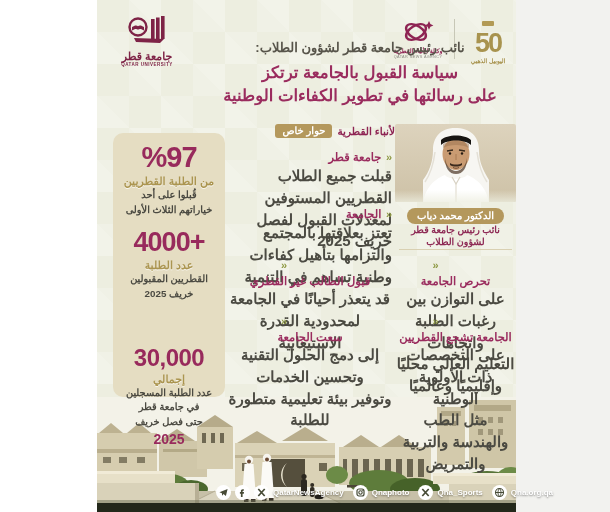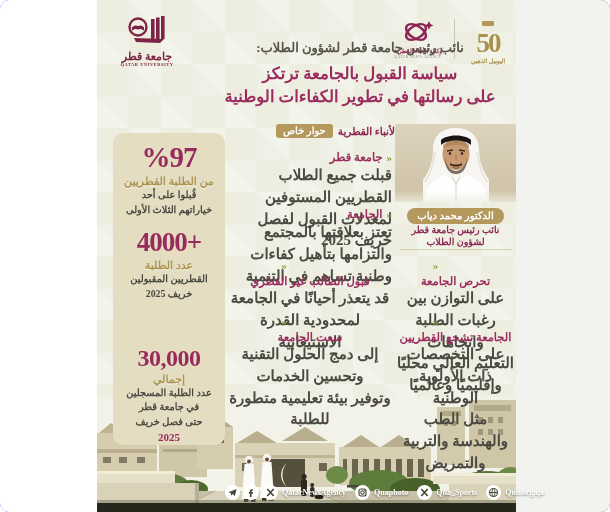--- a/index.html
+++ b/index.html
@@ -1,18 +1,18 @@
 <!DOCTYPE html>
 <html lang="ar"><head>
 <meta charset="utf-8">
 <style>
   html,body{margin:0;padding:0;background:#fff;}
   *{box-sizing:border-box;}
   .canvas{position:relative;width:610px;height:512px;overflow:hidden;background:#1d4ed8;
-          font-family:Liberation Serif, serif;border-radius:9px;}
+          font-family:Liberation Sans, sans-serif;}
   .margin-left{position:absolute;left:0;top:0;width:97px;height:512px;background:#ffffff;}
   .margin-right{position:absolute;right:0;top:0;width:94px;height:512px;background:#f2f2ef;}
   .content{position:absolute;left:97px;top:0;width:419px;height:512px;background:#edeee0;}
   .content::before{content:"";position:absolute;inset:0;
      background:
        linear-gradient(45deg, rgba(255,255,255,.28) 25%, transparent 25%, transparent 75%, rgba(255,255,255,.28) 75%),
        linear-gradient(45deg, rgba(255,255,255,.18) 25%, transparent 25%, transparent 75%, rgba(255,255,255,.18) 75%);
      background-size:64px 64px,64px 64px;background-position:0 0,32px 32px;pointer-events:none;}
   
   .qu-logo{position:absolute;left:12px;top:16px;width:76px;text-align:center;color:#7e2346;z-index:2;}
@@ -30,30 +30,30 @@
   
   .title-block{position:absolute;left:110px;top:40px;width:306px;text-align:center;direction:rtl;z-index:2;}
   .kicker{font-size:13px;font-weight:700;color:#57544a;margin-bottom:6px;}
   .title-line{font-size:16.5px;font-weight:800;color:#9a2c5e;line-height:1.4;}
   .badge-row{position:absolute;left:110px;top:124px;width:306px;display:flex;direction:ltr;
              justify-content:center;align-items:center;gap:5px;z-index:2;}
   .badge-chip{background:#b4985c;color:#fff;font-size:10px;font-weight:700;padding:1px 7px 2px;border-radius:3px;direction:rtl;}
   .badge-rest{color:#8e2453;font-size:10.5px;font-weight:700;direction:rtl;}
   .badge-bar{width:2.5px;height:12px;background:#8e2453;}
   
-  .stats-strip{position:absolute;left:16px;top:133px;width:112px;height:312px;background:#e5ddc2;
+  .stats-strip{position:absolute;left:16px;top:133px;width:112px;height:264px;background:#e5ddc2;
                border-radius:10px;text-align:center;direction:rtl;padding-top:10px;z-index:2;}
   .stat{margin-bottom:12px;}
   .stat-value{color:#982a5c;font-weight:800;direction:ltr;unicode-bidi:isolate;line-height:1;}
   .v-big{font-size:29px;letter-spacing:-1px;}
   .v-mid{font-size:27px;letter-spacing:-1px;}
   .v-sm{font-size:24px;letter-spacing:-.5px;margin-top:44px;}
   .stat-label{color:#ab9550;font-size:11px;font-weight:800;margin-top:3px;text-shadow:0 1px 0 rgba(255,255,255,.7);}
   .stat-line{color:#4b4a42;font-size:9.8px;font-weight:700;line-height:1.5;}
-  .stat-year{color:#982a5c;font-size:11px;font-weight:800;margin-top:1px;}
+  .stat-year{color:#982a5c;font-size:14px;font-weight:800;margin-top:1px;}
   
   .sec{position:absolute;direction:rtl;z-index:2;}
   .sec-mid{left:131px;width:164px;}
   .sec-right{left:298px;width:121px;}
   .chev{color:#8f9a45;font-weight:800;font-size:11px;}
   .sec-head-inline{text-align:right;padding-left:2px;}
   .sec-title{color:#9a2c5e;font-size:11.5px;font-weight:800;}
   .sec-line{color:#4b4a42;font-size:15px;font-weight:700;line-height:1.45;}
   .align-right .sec-line{text-align:right;}
   .align-center{text-align:center;}

